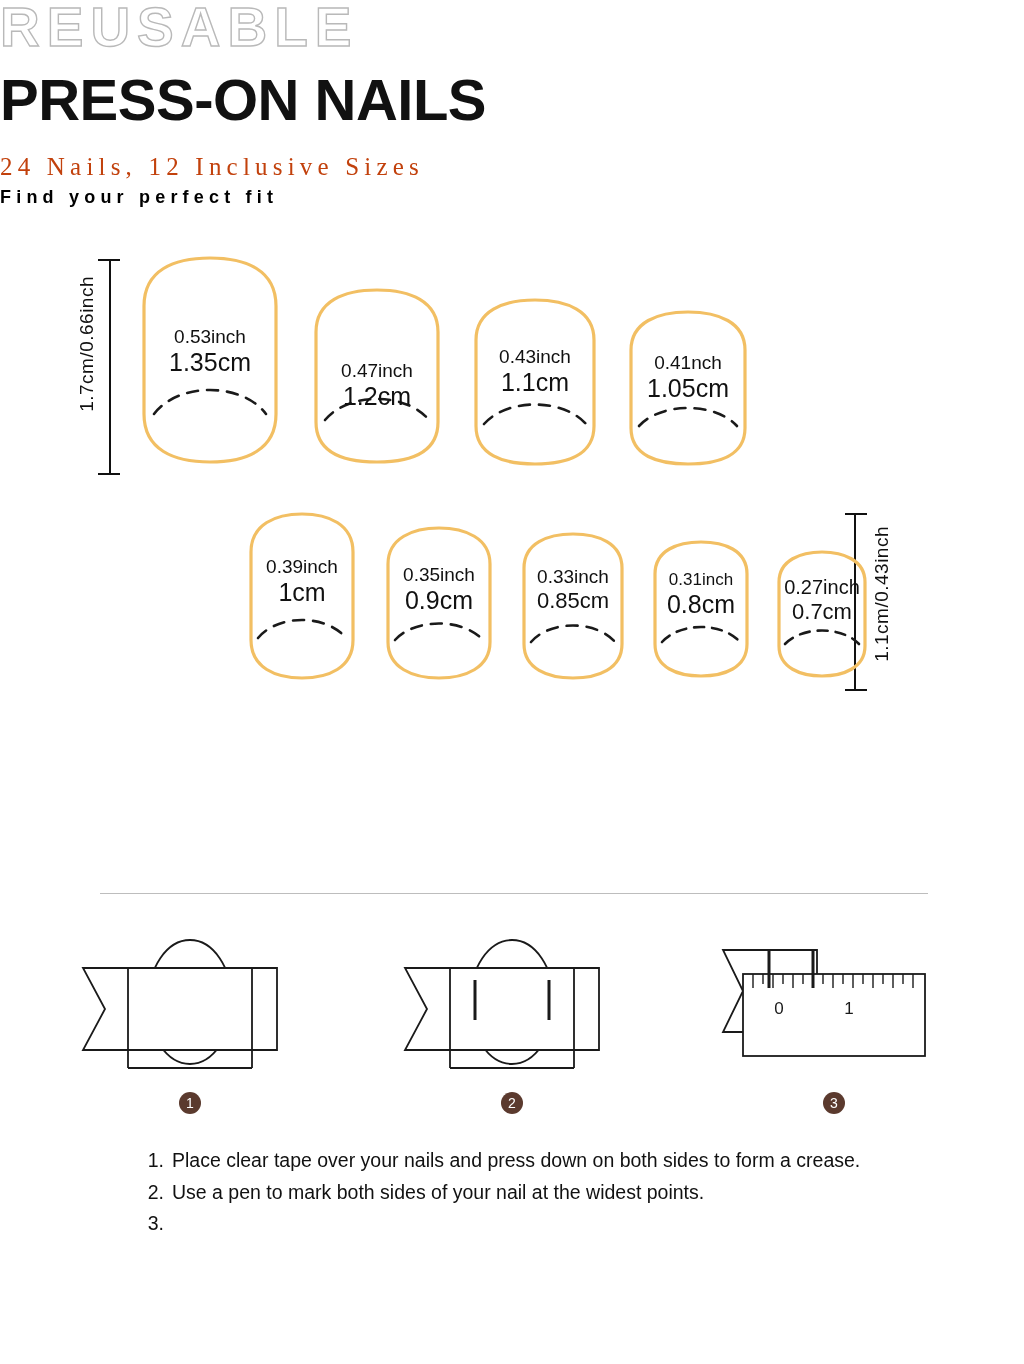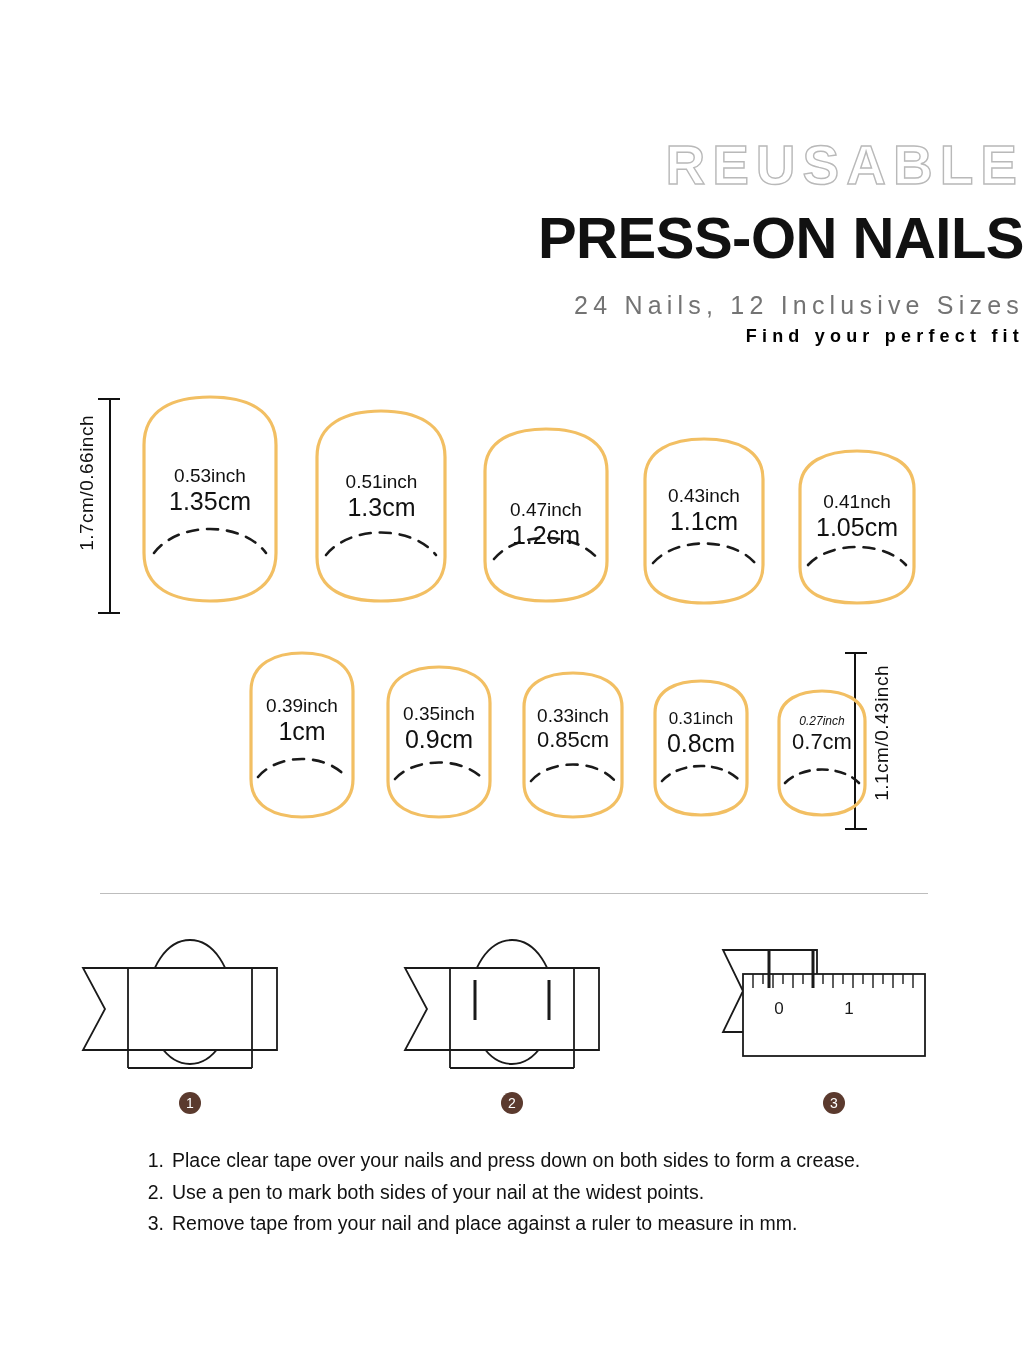--- a/index.html
+++ b/index.html
@@ -12,23 +12,21 @@
     width: 1024px;
     height: 1364px;
     position: relative;
     font-family: "Liberation Sans", sans-serif;
     color: #1a1a1a;
     overflow: hidden;
   }
 
   
   .header {
-    padding-top: 96px;
-    text-align: right;
-    margin-top: 42px;
+    text-align: left;
   }
   .title-outline {
     font-size: 55px;
     font-weight: 700;
     letter-spacing: 7px;
     color: #ffffff;
     -webkit-text-stroke: 1.4px #b9b9b9;
     line-height: 1;
     font-family: "Liberation Sans", sans-serif;
   }
@@ -37,22 +35,23 @@
     font-weight: 700;
     letter-spacing: -0.5px;
     margin-top: 16px;
     line-height: 1;
     color: #111111;
   }
   .subtitle1 {
     font-size: 25px;
     letter-spacing: 5.2px;
     margin-top: 24px;
-    color: #737373;
+    color: #c2410c;
     font-weight: 400;
+    font-family: Liberation Serif, serif;
   }
   .subtitle2 {
     font-size: 18px;
     letter-spacing: 5.2px;
     margin-top: 6px;
     color: #000000;
     font-weight: 700;
   }
 
   
@@ -200,30 +199,20 @@
       <svg width="160" height="212" viewBox="0 0 160 212">
         <path d="M14 52 C14 16, 44 4, 80 4 C116 4, 146 16, 146 52 L146 160 C146 196, 116 208, 80 208 C44 208, 14 196, 14 160 Z" fill="none" stroke="#f2bf63" stroke-width="3.2"></path>
         <path d="M24 160 C48 128, 112 128, 136 160" fill="none" stroke="#1a1a1a" stroke-width="2.6" stroke-dasharray="11 9" stroke-linecap="round"></path>
       </svg>
       <div class="labels" style="top:72px;">
         <div class="inch">0.53inch</div>
         <div class="cm">1.35cm</div>
       </div>
     </div>
 
-    <div class="nail" style="margin-top:14px;">
-      <svg width="155" height="198" viewBox="0 0 155 198">
-        <path d="M13 50 C13 16, 43 4, 77 4 C111 4, 141 16, 141 50 L141 150 C141 184, 111 194, 77 194 C43 194, 13 184, 13 150 Z" fill="none" stroke="#f2bf63" stroke-width="3.2"></path>
-        <path d="M22 148 C46 118, 108 118, 132 148" fill="none" stroke="#1a1a1a" stroke-width="2.6" stroke-dasharray="11 9" stroke-linecap="round"></path>
-      </svg>
-      <div class="labels" style="top:64px;">
-        <div class="inch">0.51inch</div>
-        <div class="cm">1.3cm</div>
-      </div>
-    </div>
 
     <div class="nail" style="margin-top:32px;">
       <svg width="146" height="180" viewBox="0 0 146 180">
         <path d="M12 46 C12 15, 40 4, 73 4 C106 4, 134 15, 134 46 L134 136 C134 167, 106 176, 73 176 C40 176, 12 167, 12 136 Z" fill="none" stroke="#f2bf63" stroke-width="3.2"></path>
         <path d="M21 134 C44 106, 102 106, 125 134" fill="none" stroke="#1a1a1a" stroke-width="2.6" stroke-dasharray="11 9" stroke-linecap="round"></path>
       </svg>
       <div class="labels" style="top:54px;margin-top:20px;">
         <div class="inch">0.47inch</div>
         <div class="cm">1.2cm</div>
       </div>
@@ -298,21 +287,21 @@
         <div class="cm">0.8cm</div>
       </div>
     </div>
 
     <div class="nail" style="margin-top:38px;">
       <svg width="104" height="132" viewBox="0 0 104 132">
         <path d="M9 34 C9 12, 31 4, 52 4 C73 4, 95 12, 95 34 L95 98 C95 120, 73 128, 52 128 C31 128, 9 120, 9 98 Z" fill="none" stroke="#f2bf63" stroke-width="3.2"></path>
         <path d="M15 96 C32 78, 72 78, 89 96" fill="none" stroke="#1a1a1a" stroke-width="2.6" stroke-dasharray="10 8" stroke-linecap="round"></path>
       </svg>
       <div class="labels" style="top:28px;">
-        <div class="inch" style="font-size:12px;font-style:italic;">0.27inch</div>
+        <div class="inch" style="font-size:20px;">0.27inch</div>
         <div class="cm small">0.7cm</div>
       </div>
     </div>
 
   </div>
 </div>
 
 <div class="divider"></div>
 
 <div class="steps">
@@ -356,15 +345,14 @@
   <div class="line">
     <span class="num">1.</span>
     <span>Place clear tape over your nails and press down on both sides to form a crease.</span>
   </div>
   <div class="line">
     <span class="num">2.</span>
     <span>Use a pen to mark both sides of your nail at the widest points.</span>
   </div>
   <div class="line">
     <span class="num">3.</span>
-    <span>Remove tape from your nail and place against a ruler to measure in mm.</span>
   </div>
 </div>
 
 </body></html>

